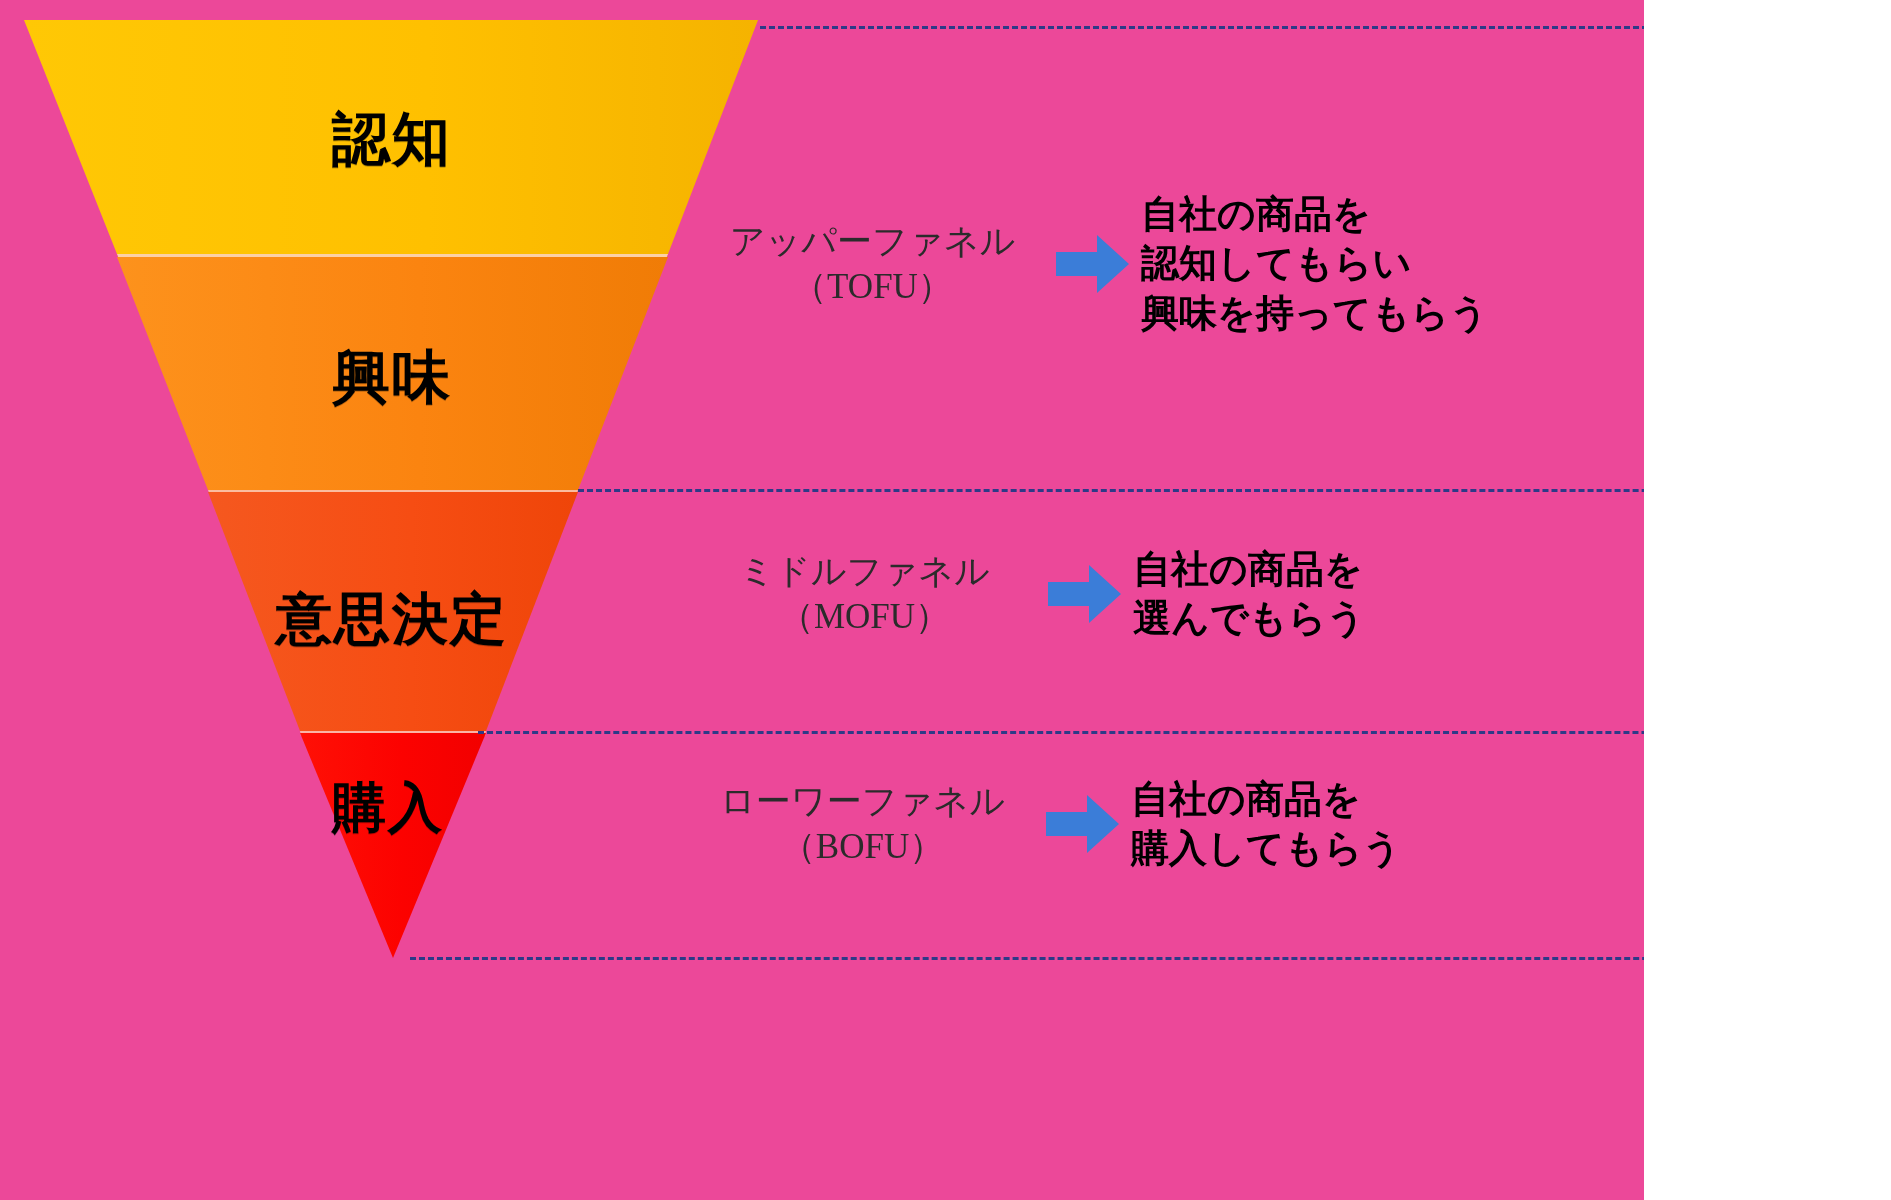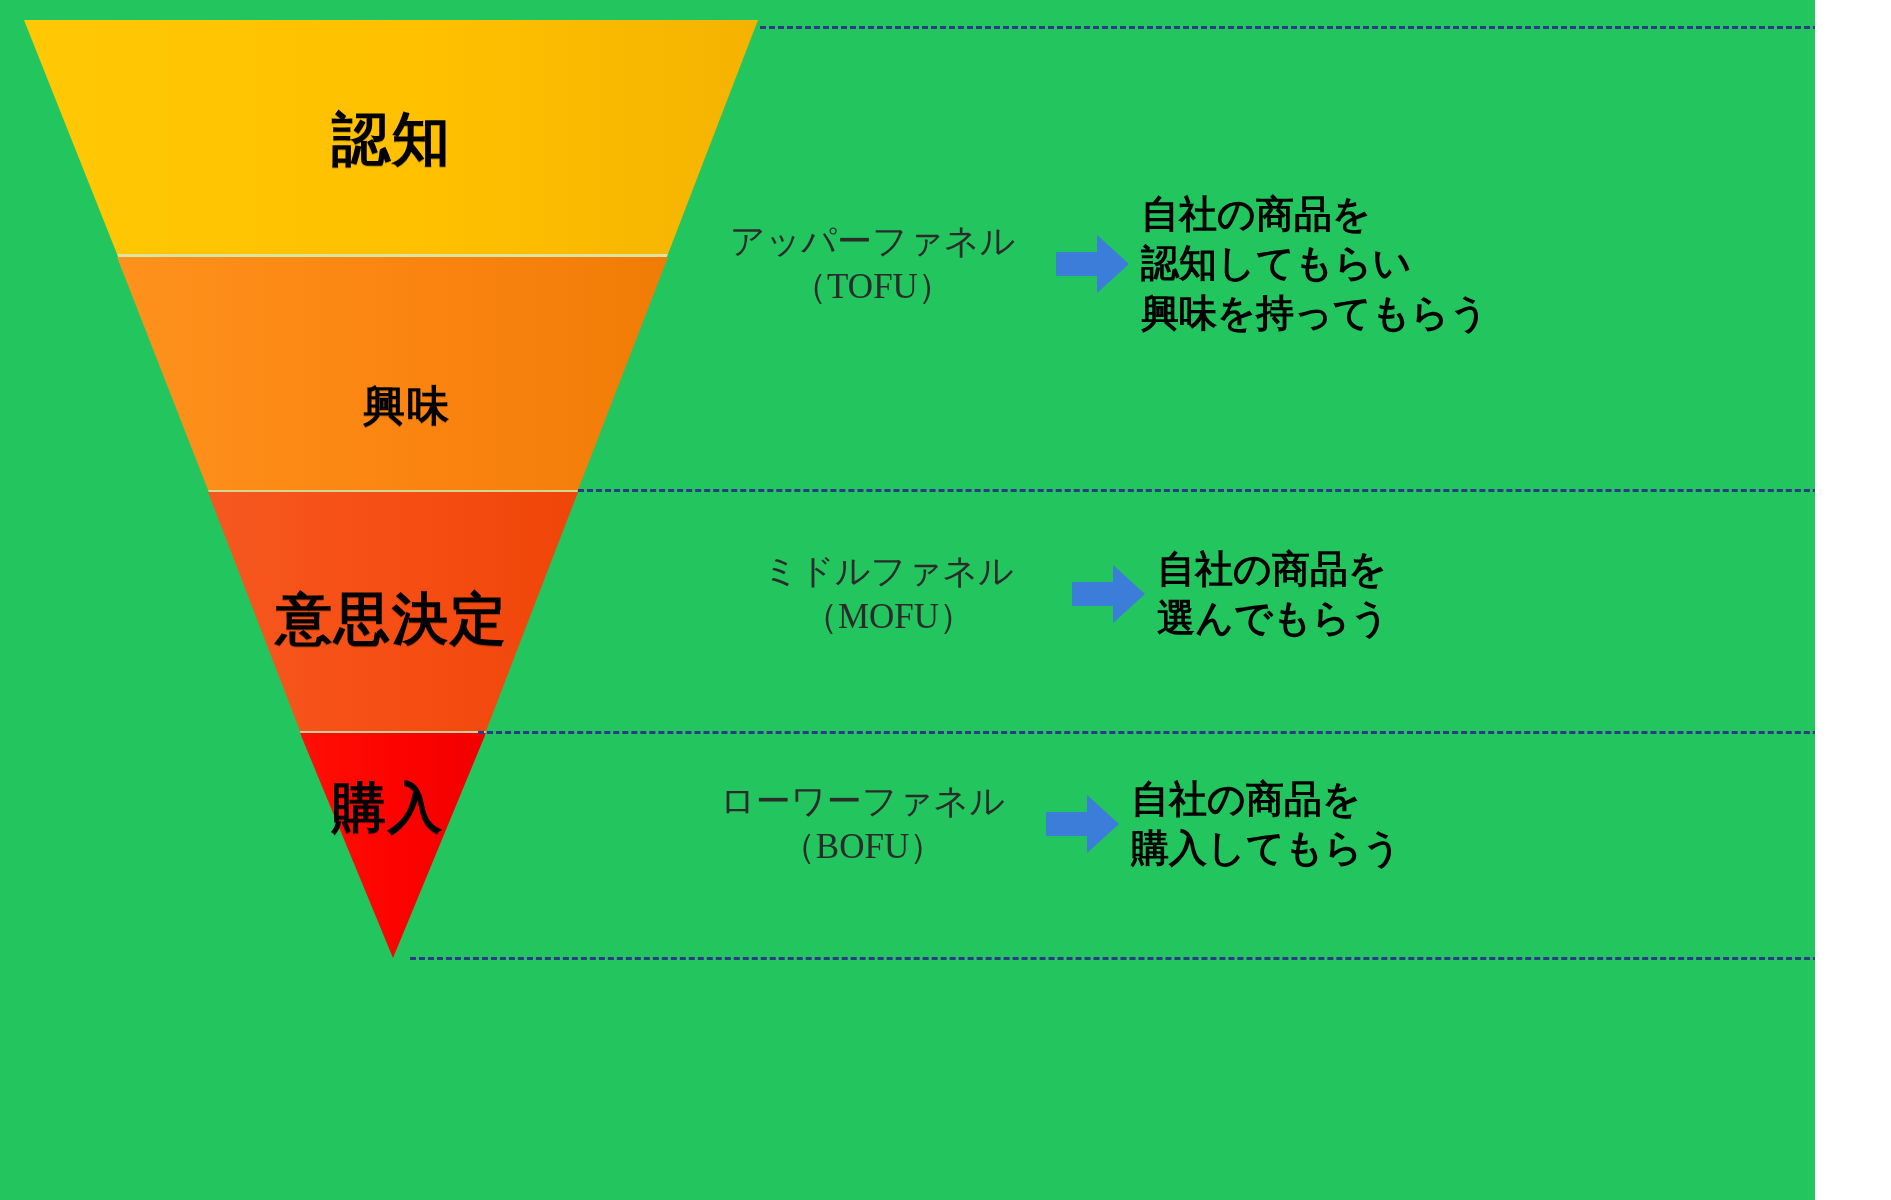--- a/index.html
+++ b/index.html
@@ -7,23 +7,23 @@
     margin: 0;
     padding: 0;
     background: #ffffff;
   }
   body {
     font-family: "Liberation Sans", "DejaVu Sans", sans-serif;
   }
 
   #stage {
     position: relative;
-    width: 1815px;
+    width: 1644px;
     height: 1200px;
-    background: #22c55e;
+    background: #ec4899;
     overflow: hidden;
   }
 
   
   #funnel-wrap {
     position: absolute;
     left: 0;
     top: 0;
     width: 820px;
     height: 1000px;
@@ -39,21 +39,21 @@
     color: #000000;
     font-weight: bold;
     font-family: "Liberation Sans", "DejaVu Sans", sans-serif;
     white-space: nowrap;
     letter-spacing: 2px;
     text-align: center;
     transform: translate(-50%, -50%);
     text-shadow: 0 1px 0 rgba(0,0,0,0.25);
   }
   #stage-label-0 { left: 392px; top: 140px; font-size: 58px; }
-  #stage-label-1 { left: 407px; top: 378px; font-size: 42px; margin-top: 28px; }
+  #stage-label-1 { left: 392px; top: 378px; font-size: 58px; }
   #stage-label-2 { left: 392px; top: 608px; font-size: 56px; margin-top: 12px; }
   #stage-label-3 { left: 388px; top: 808px; font-size: 54px; }
 
   
   .divider {
     position: absolute;
     height: 0;
     border-top: 3px dashed #2e3a87;
   }
   #divider-0 { left: 760px;  top: 26px;  width: 1772px; }
@@ -66,21 +66,21 @@
   #divider-2 { width: 1413px; }
   #divider-3 { width: 1481px; }
 
   
   .tier-row {
     position: absolute;
     display: flex;
     align-items: center;
   }
   #tier-row-0 { left: 700px; top: 190px; }
-  #tier-row-1 { left: 716px; top: 545px; }
+  #tier-row-1 { left: 692px; top: 545px; }
   #tier-row-2 { left: 690px; top: 775px; }
 
   .tier-name {
     width: 345px;
     text-align: center;
     color: #2b2b2b;
     font-size: 35px;
     line-height: 1.30;
     font-family: "Liberation Serif", "DejaVu Serif", serif;
     white-space: pre-line;

